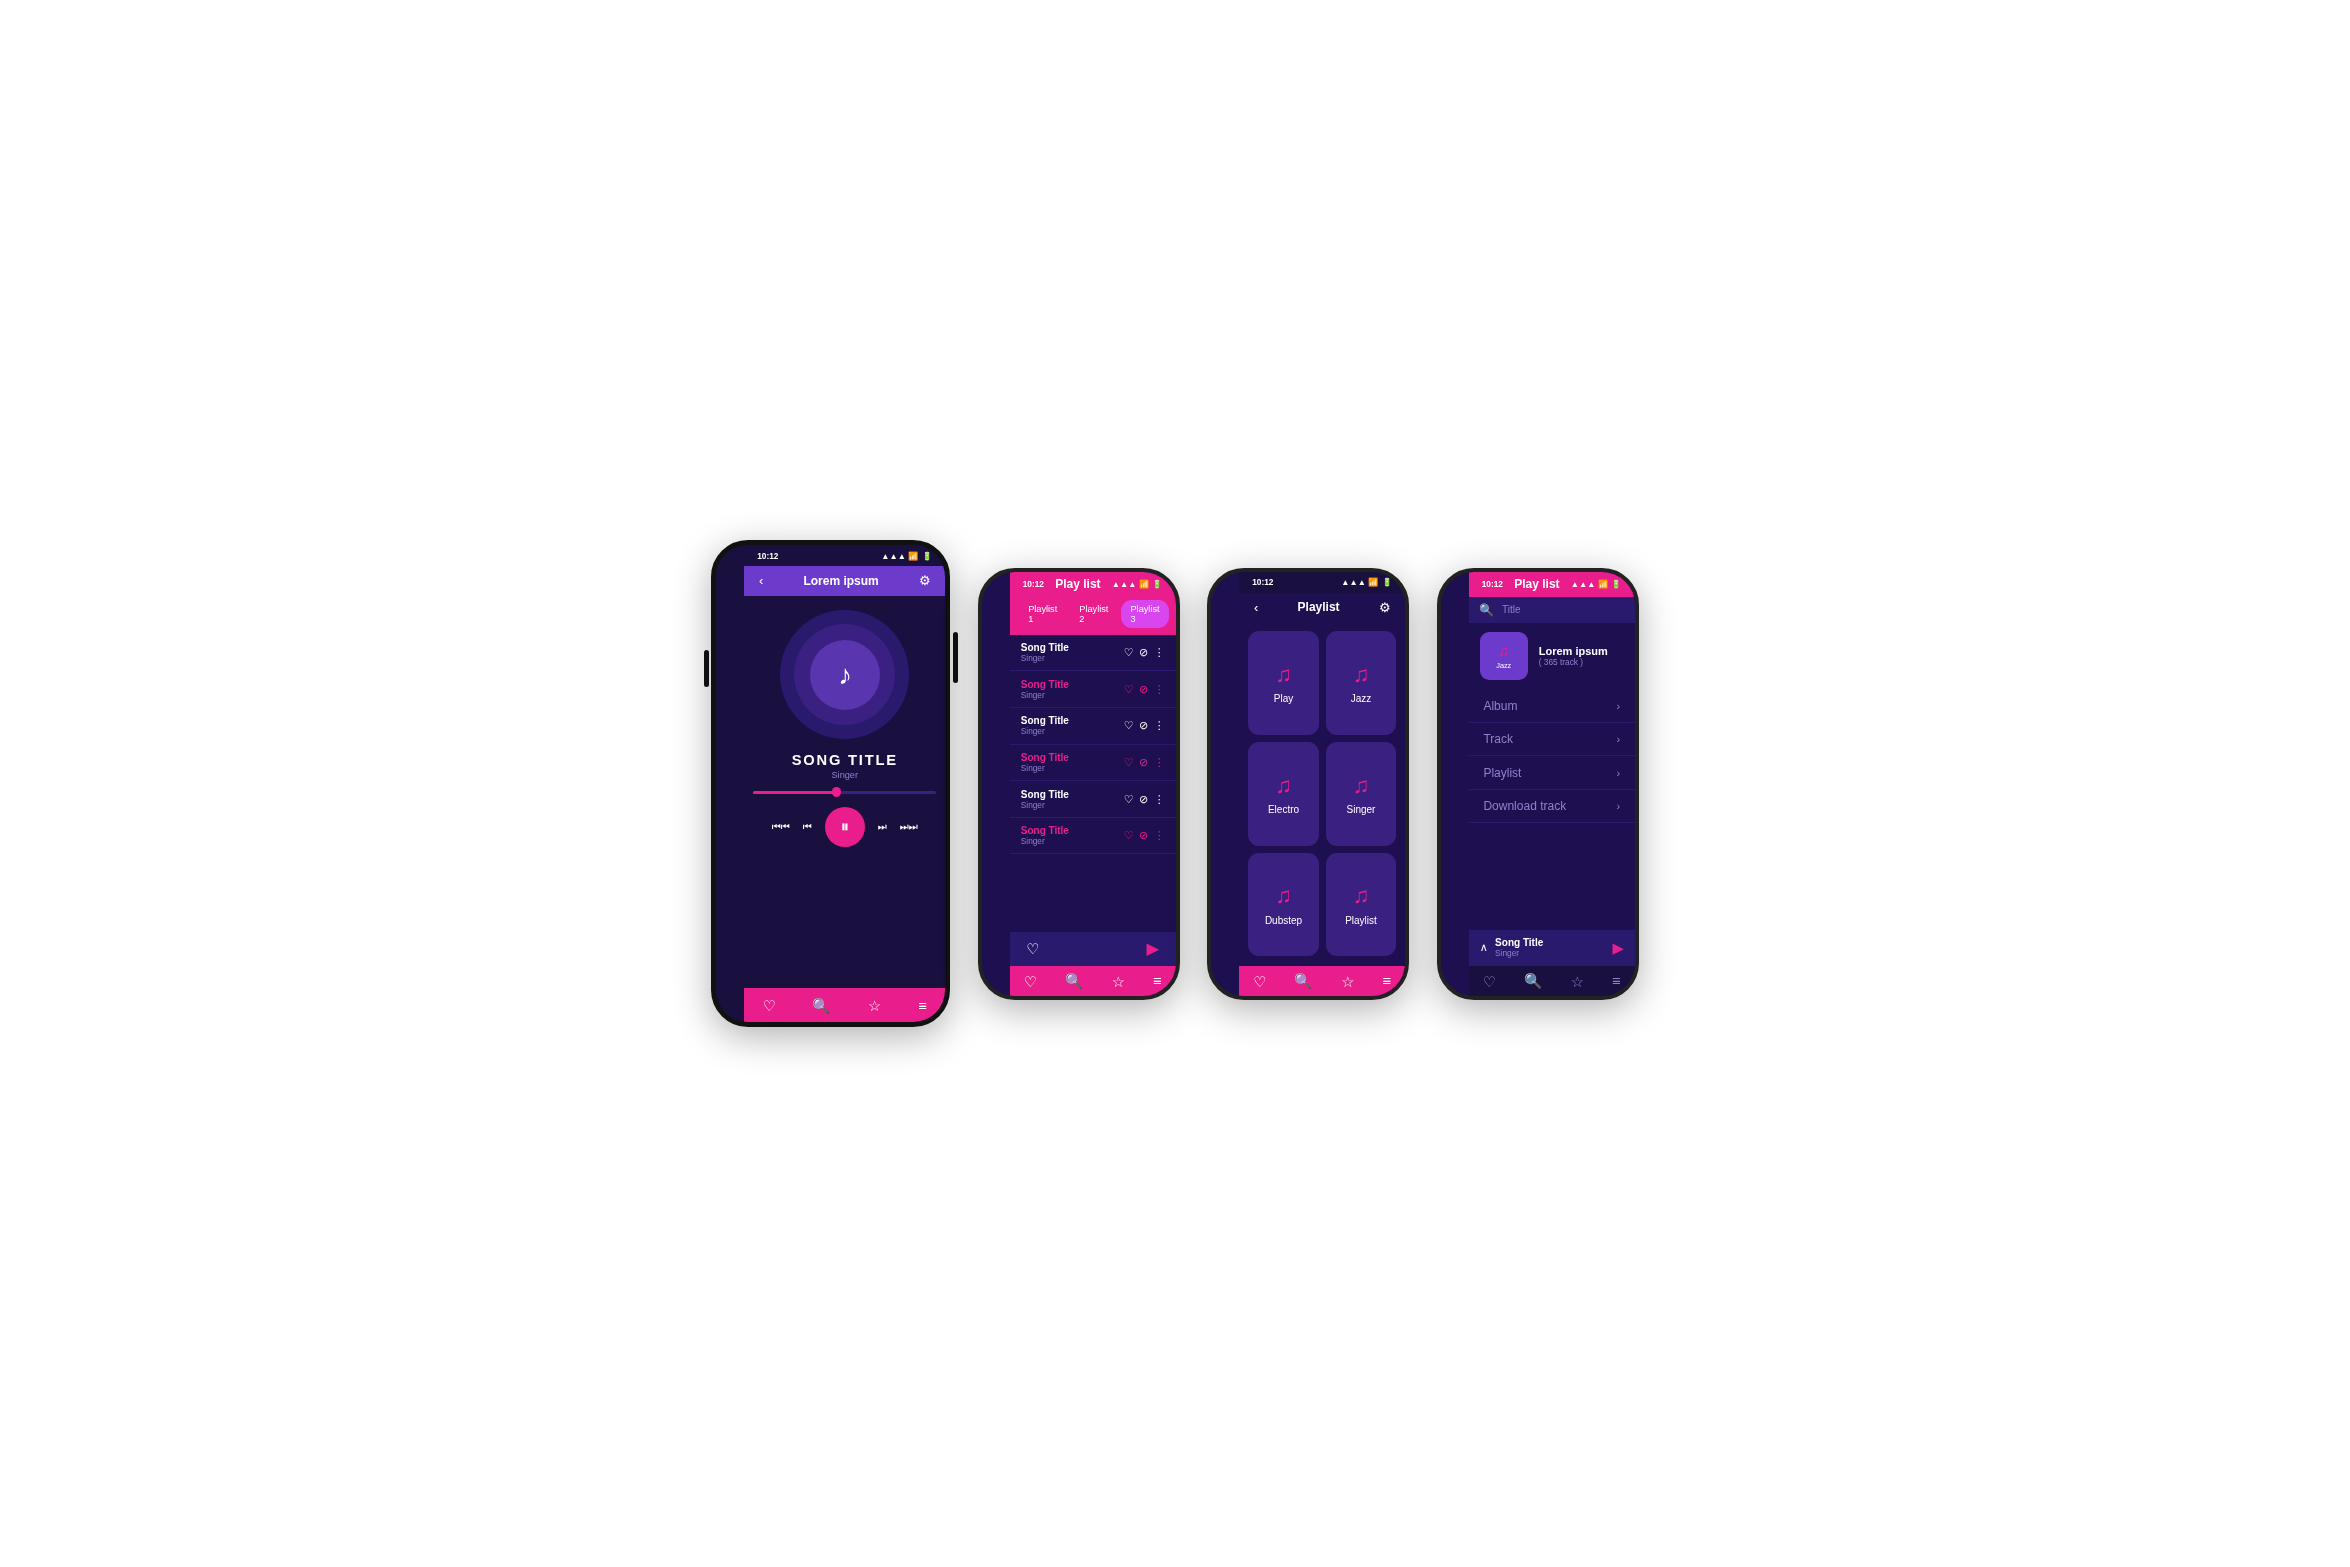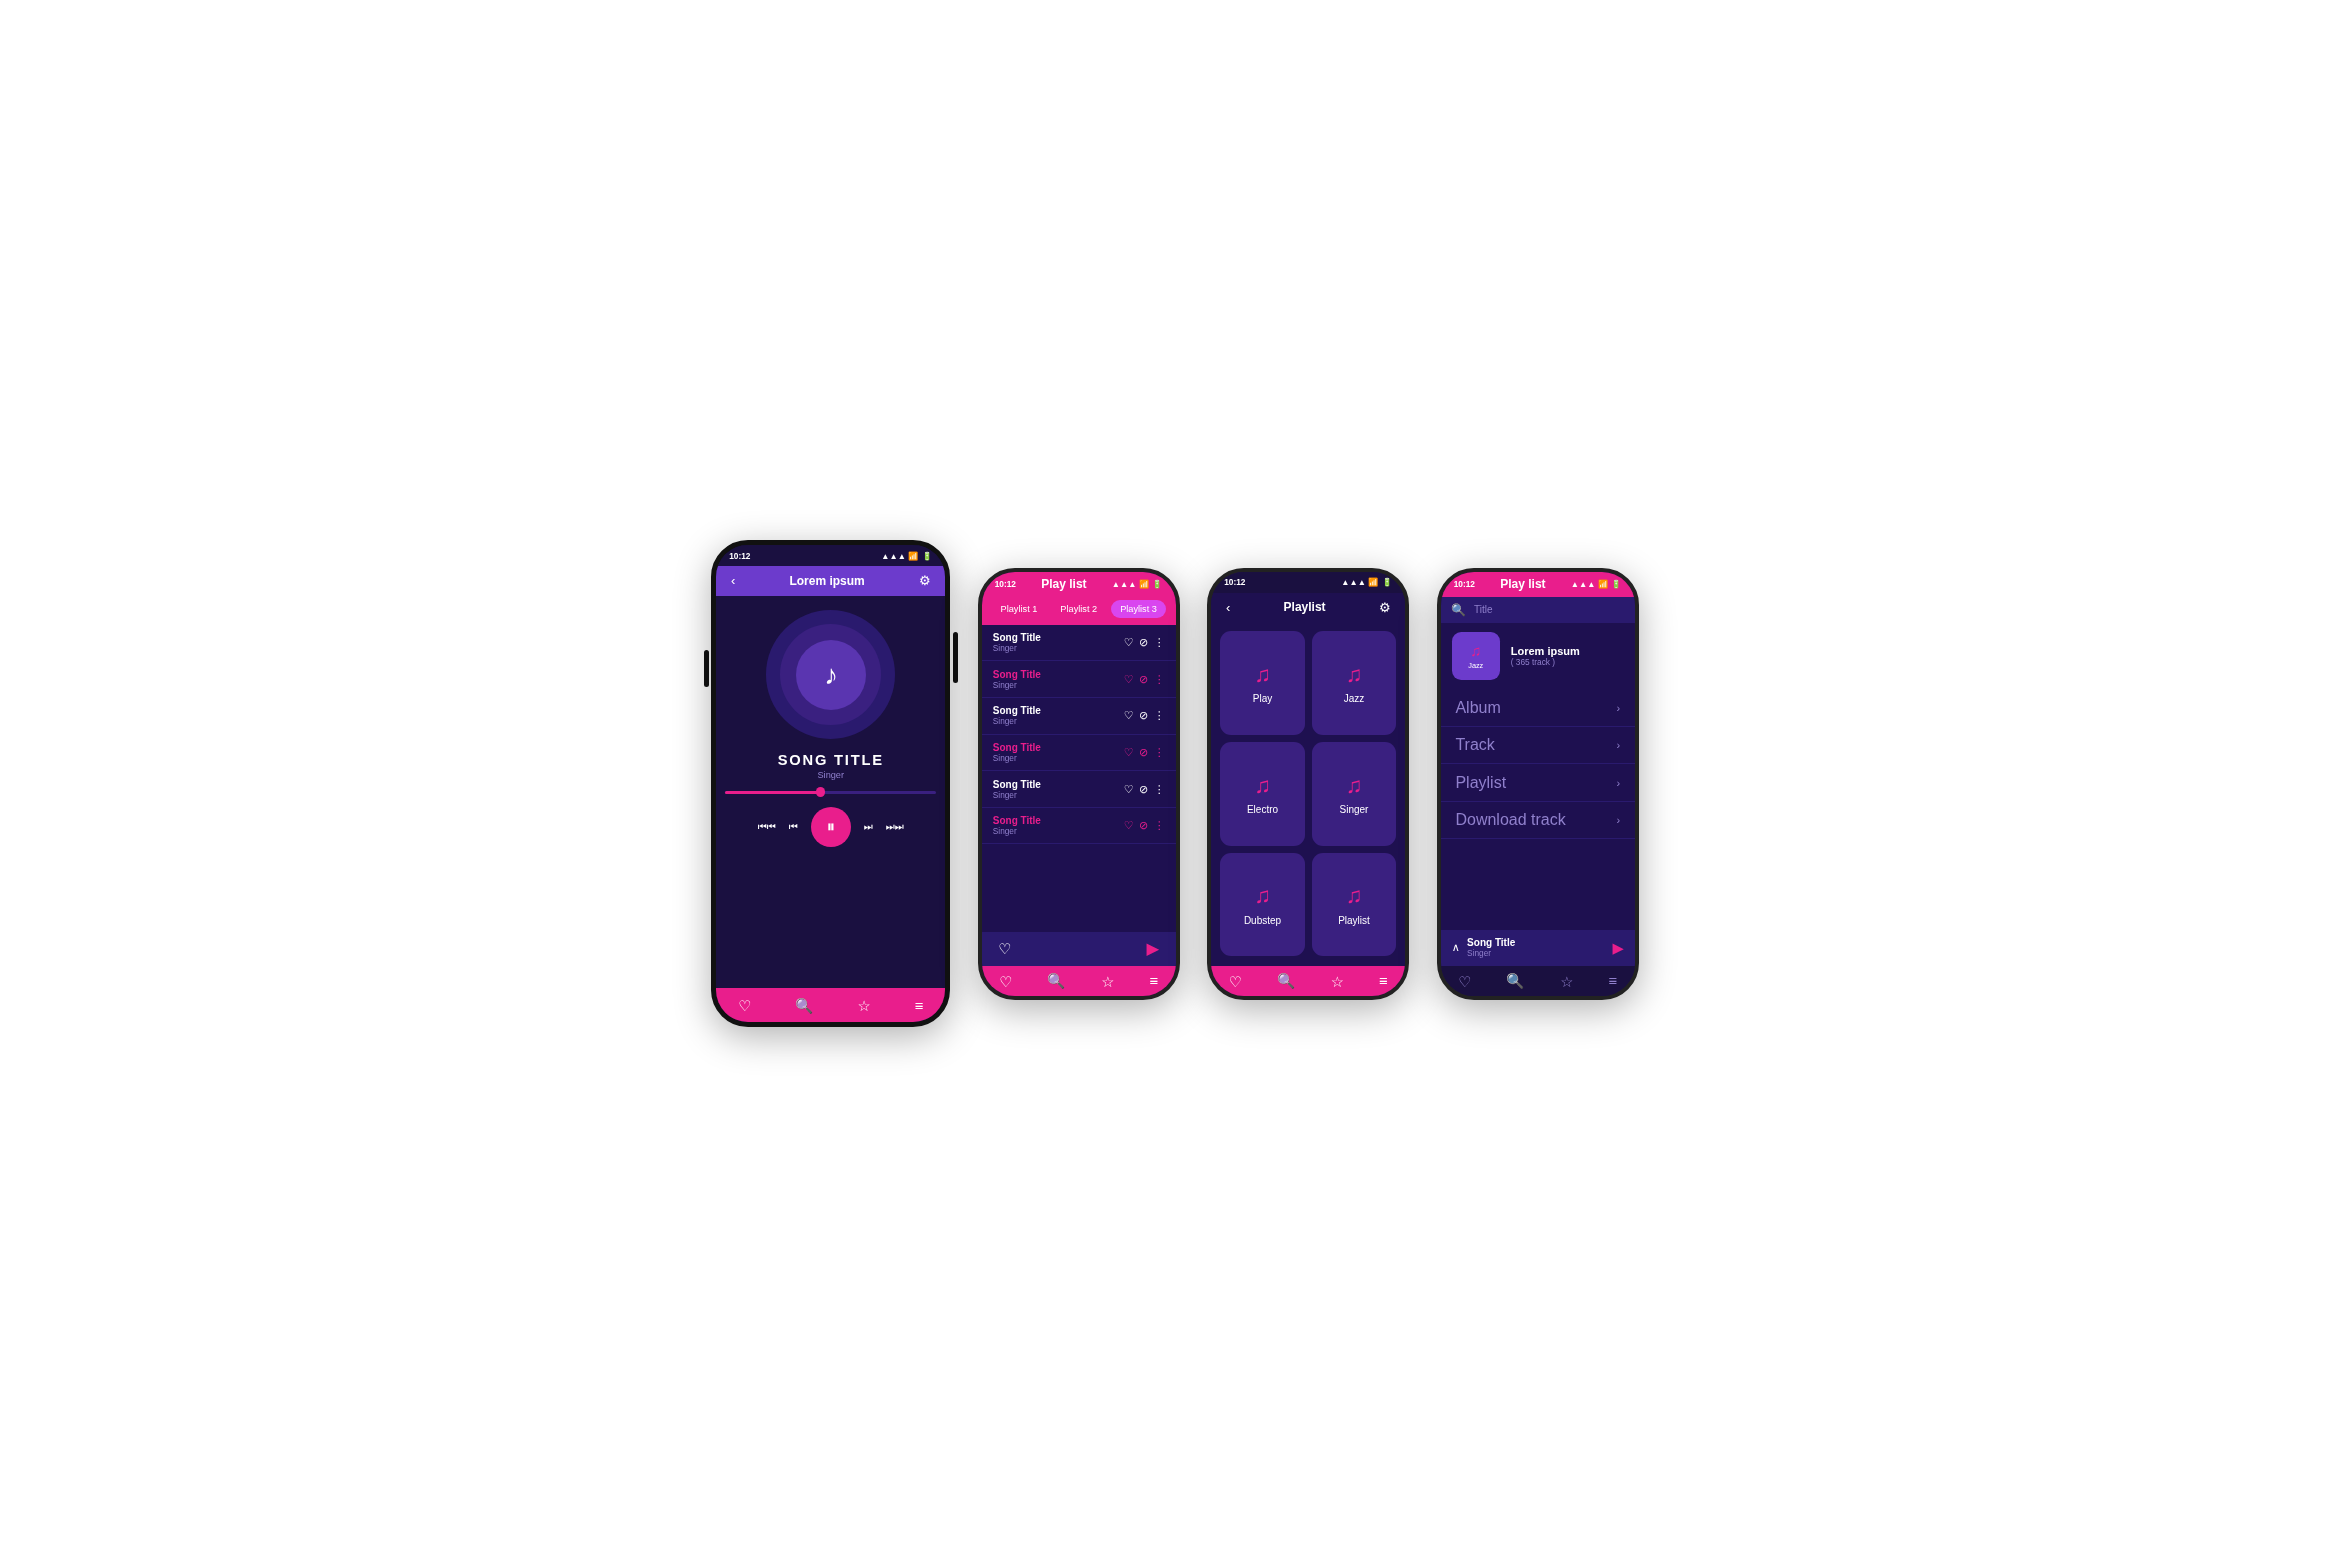--- a/index.html
+++ b/index.html
@@ -20,20 +20,21 @@
     }
 
     
     .phone {
       border-radius: 37px;
       overflow: hidden;
       position: relative;
       box-shadow: 0 9.2px 37px rgba(0,0,0,0.3);
       display: flex;
       flex-direction: column;
+      padding-left: 28px;
     }
 
     
     .phone-1 {
       width: 239px;
       height: 487px;
       background: #1a1040;
       border: 5.5px solid #111;
     }
 
@@ -369,21 +370,21 @@
     .menu-item-row {
       display: flex;
       align-items: center;
       justify-content: space-between;
       padding: 9.2px 14.7px;
       border-bottom: 0.9px solid #2a1a6e;
       cursor: pointer;
     }
     .menu-item-label {
       color: #9080cc;
-      font-size: 16px;
+      font-size: 12px;
     }
     .menu-item-arrow {
       color: #9080cc;
       font-size: 11px;
     }
 
     .p4-now-playing {
       background: #2a1a6e;
       display: flex;
       align-items: center;

